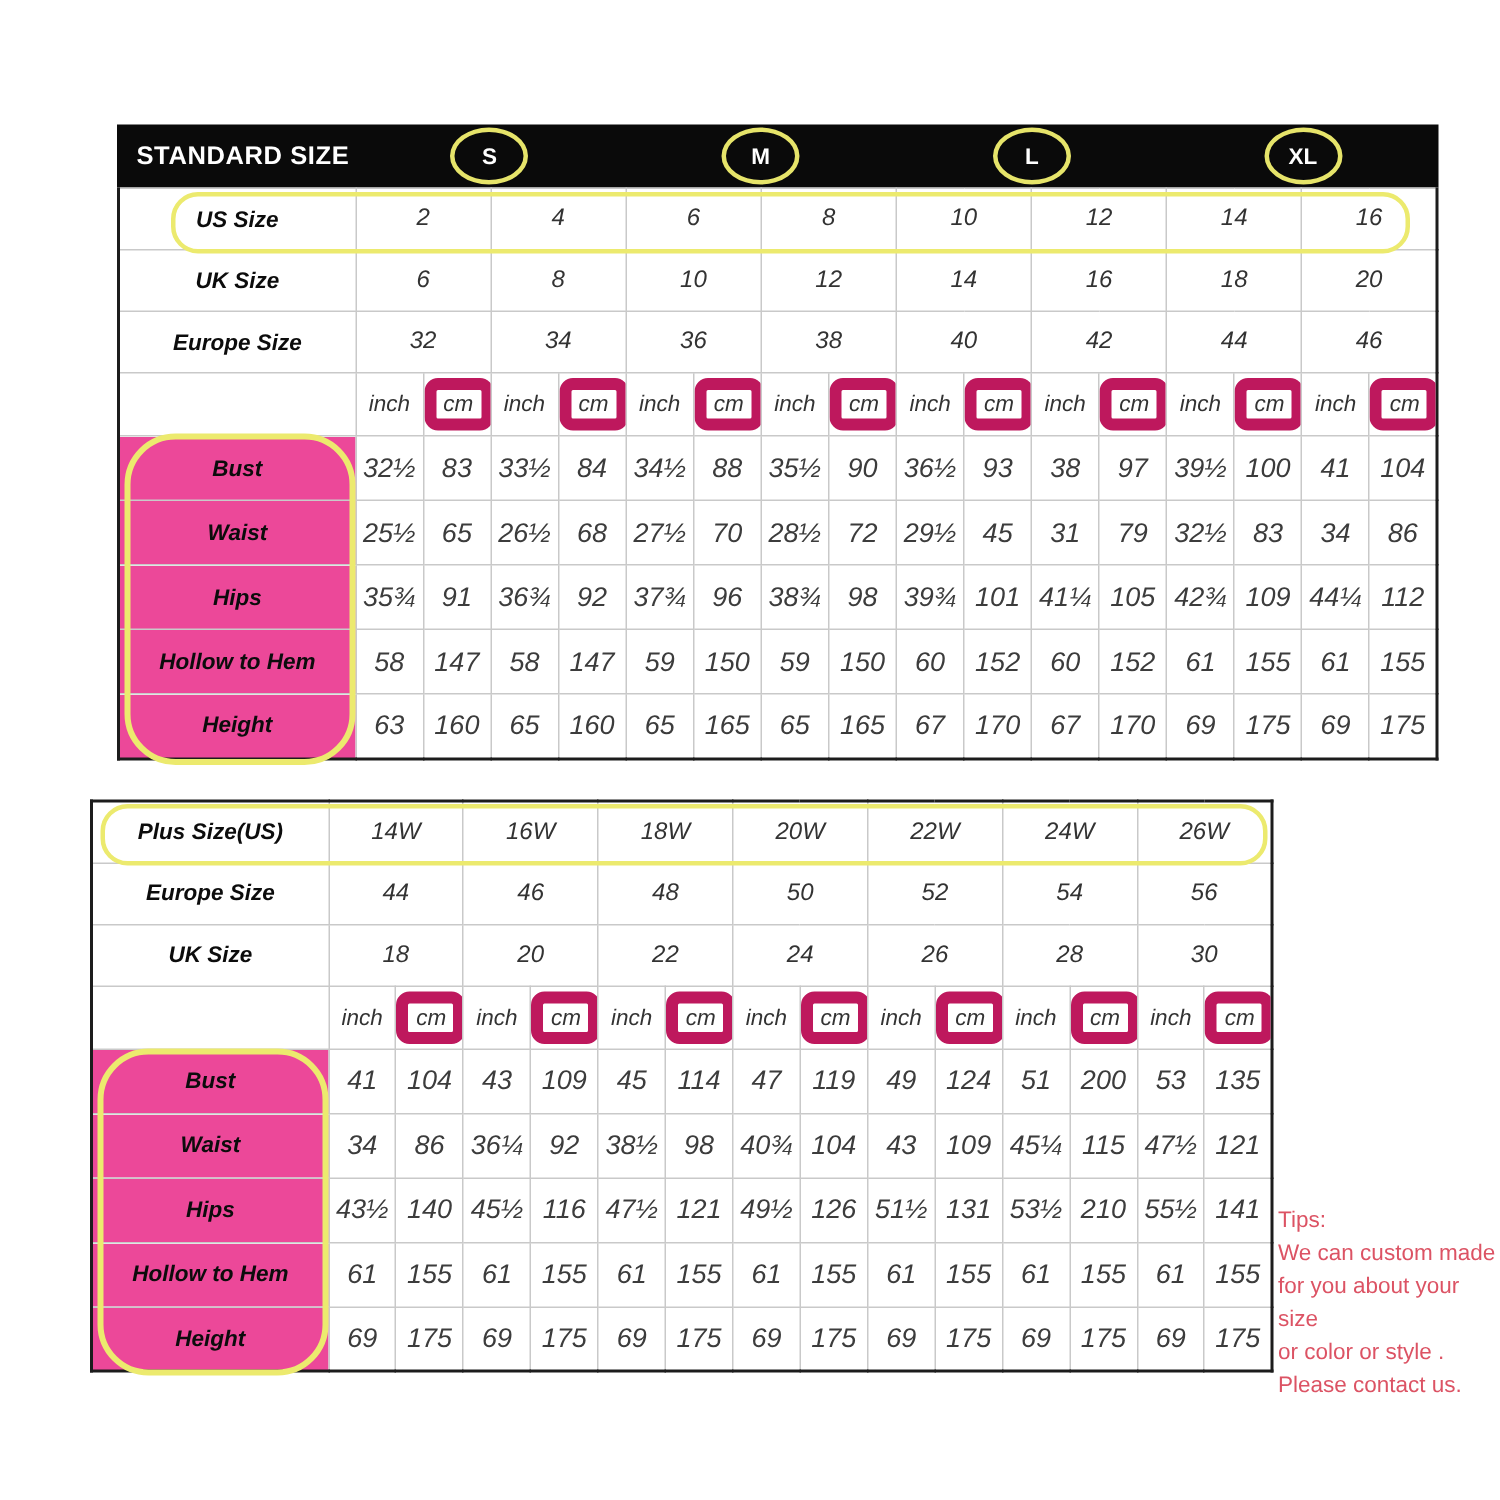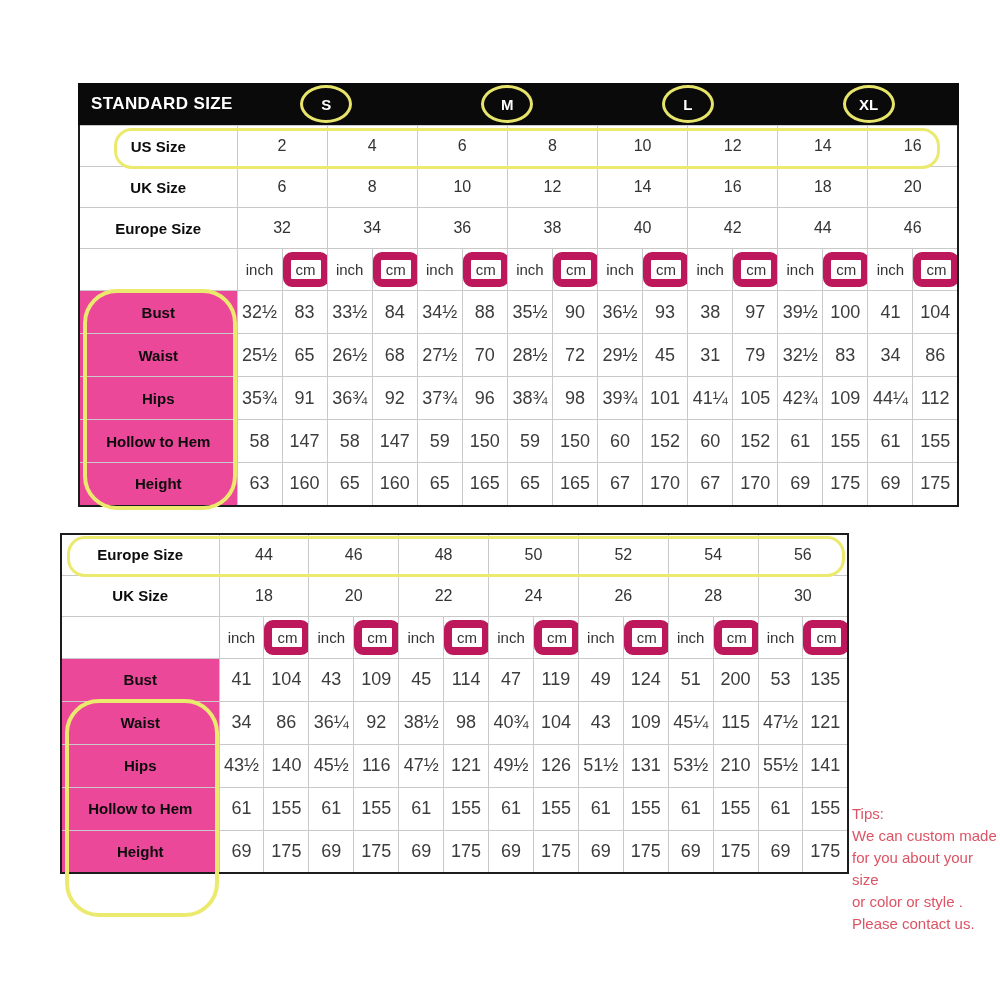--- a/index.html
+++ b/index.html
@@ -15,21 +15,21 @@
   
   .hdr{height:42px;background:#0a0a0a;display:flex;align-items:stretch;}
   .hdr-title{width:158px;display:flex;align-items:center;padding-left:13px;
     color:#ffffff;font-weight:bold;font-size:17px;letter-spacing:.4px;box-sizing:border-box;}
   .hdr-groups{flex:1;display:flex;}
   .hdr-group{flex:1;display:flex;align-items:center;justify-content:center;}
   .size-oval{width:46px;height:32px;border:3px solid #e6e46a;border-radius:50%;
     display:flex;align-items:center;justify-content:center;
     color:#ffffff;font-weight:bold;font-size:15px;}
 
-  table{border-collapse:collapse;table-layout:fixed;width:100%;border:2px solid #1c1c1c;}
+  table{border-collapse:collapse;table-layout:fixed;width:100%;border:2px solid #1c1c1c;font-style:italic;}
   #standard-wrap table{border-top:none;}
   td,th{border:1px solid #c9c9c9;text-align:center;vertical-align:middle;
     padding:0;color:#3a3a3a;font-weight:normal;overflow:hidden;white-space:nowrap;}
   th.row-label{font-weight:bold;color:#0c0c0c;font-size:15px;}
   tr.size-row{height:41px;}
   tr.size-row td{font-size:16px;color:#333;}
   tr.unit-row{height:42px;}
   tr.unit-row td{font-size:15px;color:#333;}
   tr.measure-row{height:43px;}
   tr.measure-row td{font-size:18px;color:#3c3c3c;}
@@ -261,20 +261,30 @@
           <col>
           <col>
           <col>
           <col>
           <col>
           <col>
           <col>
         </colgroup>
         <tbody>
           <tr class="size-row">
+            <th class="row-label">Plus Size(US)</th>
+            <td colspan="2">14W</td>
+            <td colspan="2">16W</td>
+            <td colspan="2">18W</td>
+            <td colspan="2">20W</td>
+            <td colspan="2">22W</td>
+            <td colspan="2">24W</td>
+            <td colspan="2">26W</td>
+          </tr>
+          <tr class="size-row">
             <th class="row-label">Europe Size</th>
             <td colspan="2">44</td>
             <td colspan="2">46</td>
             <td colspan="2">48</td>
             <td colspan="2">50</td>
             <td colspan="2">52</td>
             <td colspan="2">54</td>
             <td colspan="2">56</td>
           </tr>
           <tr class="size-row">

